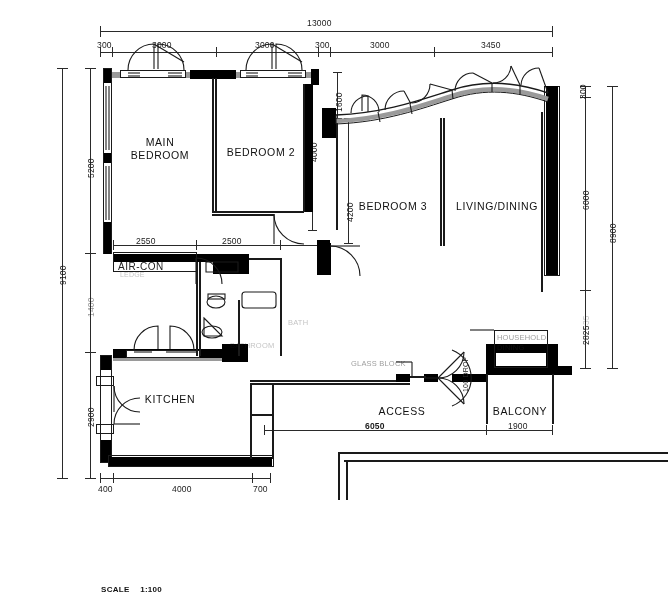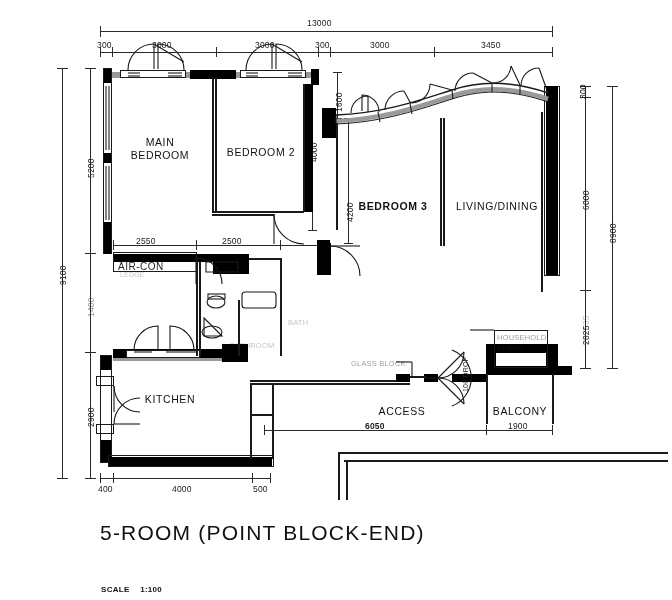--- a/index.html
+++ b/index.html
@@ -90,21 +90,21 @@
   <div class="dimtxt v" style="left:608px;top:243px;">8900</div>
   <div class="dimtxt v veryfaded" style="left:581px;top:330px;">635</div>
 
   <div class="dimline" style="left:100px;top:478px;width:170px;"></div>
   <div class="dimvert" style="left:100px;top:473px;height:10px;"></div>
   <div class="dimvert" style="left:113px;top:473px;height:10px;"></div>
   <div class="dimvert" style="left:252px;top:473px;height:10px;"></div>
   <div class="dimvert" style="left:270px;top:473px;height:10px;"></div>
   <div class="dimtxt" style="left:98px;top:484px;">400</div>
   <div class="dimtxt" style="left:172px;top:484px;">4000</div>
-  <div class="dimtxt" style="left:253px;top:484px;">500</div>
+  <div class="dimtxt" style="left:253px;top:484px;">700</div>
 
   <div class="dimline" style="left:264px;top:430px;width:288px;"></div>
   <div class="dimvert" style="left:264px;top:425px;height:10px;"></div>
   <div class="dimvert" style="left:486px;top:425px;height:10px;"></div>
   <div class="dimvert" style="left:552px;top:425px;height:10px;"></div>
   <div class="dimtxt" style="left:365px;top:421px;font-weight:bold;">6050</div>
   <div class="dimtxt" style="left:508px;top:421px;">1900</div>
 
   <div class="dimline" style="left:113px;top:245px;width:215px;"></div>
   <div class="dimvert" style="left:113px;top:240px;height:10px;"></div>
@@ -304,21 +304,21 @@
 
   <div class="room two" style="left:112px;top:136px;width:96px;">
     <div>MAIN</div>
     <div>BEDROOM</div>
   </div>
 
   <div class="room" style="left:218px;top:146px;width:86px;">
     <span>BEDROOM  2</span>
   </div>
 
-  <div class="room" style="left:348px;top:200px;width:90px;font-weight:bold;">
+  <div class="room" style="left:348px;top:200px;width:90px;">
     <span>BEDROOM  3</span>
   </div>
 
   <div class="room" style="left:448px;top:200px;width:98px;">
     <span>LIVING/DINING</span>
   </div>
 
   <div class="room" style="left:130px;top:393px;width:80px;">
     <span>KITCHEN</span>
   </div>
@@ -351,21 +351,18 @@
     <span>100 DROP</span>
   </div>
 
   <div class="smalllbl veryfaded" style="left:230px;top:318px;line-height:9px;margin-top:23px;">
     <span>BATHROOM</span>
   </div>
   <div class="smalllbl veryfaded" style="left:288px;top:318px;line-height:9px;">
     <span>BATH</span>
   </div>
 
-  <div class="title" style="left:100px;top:521px;">
-    <span>5-ROOM (POINT BLOCK-END)</span>
-  </div>
   <div class="scale" style="left:101px;top:549px;">
     <span>SCALE</span>
     <span style="margin-left:8px;">1:100</span>
   </div>
 
 </div>
 
 </body></html>

